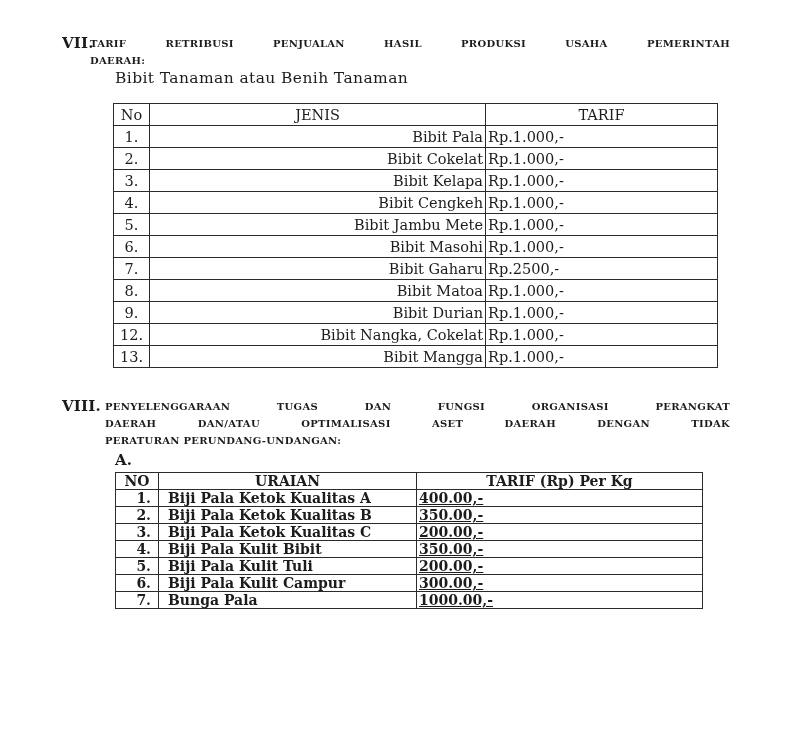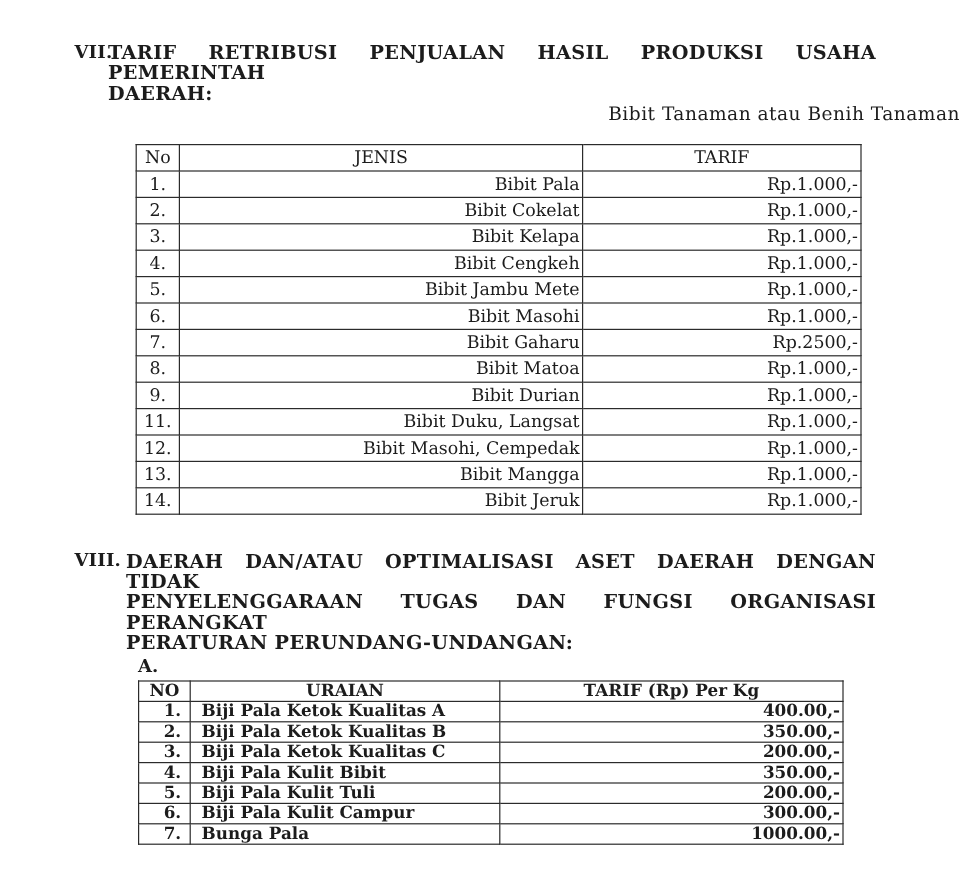--- a/index.html
+++ b/index.html
@@ -30,37 +30,36 @@
     letter-spacing: 0.2px;
     white-space: nowrap;
   }
   .sec7 .sec-num { width: 28px; }
   .sec8 .sec-num { width: 43px; }
   .sec-lines { }
   .sec7 .sec-lines { width: 640px; }
   .sec8 .sec-lines { width: 625px; }
   .hline {
     font-weight: bold;
-    font-size: 16px;
+    font-size: 10px;
     line-height: 17px;
     letter-spacing: 0.3px;
     white-space: nowrap;
   }
   .hline.just {
     white-space: normal;
     text-align: justify;
     text-align-last: justify;
   }
 
   .subtitle {
     margin: 1px 0 16px 115px;
     font-size: 15.5px;
     line-height: 17px;
     letter-spacing: 0.4px;
-    text-align: right;
   }
 
   .sub-item {
     display: flex;
     margin: 3px 0 0 115px;
     font-weight: bold;
     font-size: 15px;
     line-height: 17px;
   }
   .sub-item .sub-label { width: 30px; }
@@ -80,37 +79,37 @@
     width: 604px;
     font-size: 14.5px;
   }
   .t1 th { font-weight: normal; text-align: center; height: 21px; padding: 0 2px; }
   .t1 td { height: 21px; padding: 0 2px; }
   .t1 .col-no    { width: 36px; }
   .t1 .col-jenis { width: 336px; }
   .t1 .col-tarif { width: 232px; }
   .t1 td.c-no    { text-align: center; }
   .t1 td.c-jenis { text-align: right; padding-left: 9px; }
-  .t1 td.c-tarif { text-align: right; }
+  .t1 td.c-tarif { text-align: left; }
 
   
   .t2 {
     margin: 3px 0 0 115px;
     width: 587px;
     font-size: 14px;
     font-weight: bold;
   }
   .t2 th { font-weight: bold; text-align: center; height: 16px; padding: 0 2px; }
   .t2 td { height: 14px; padding: 0 2px; }
   .t2 .col-no     { width: 43px; }
   .t2 .col-uraian { width: 258px; }
   .t2 .col-tarif  { width: 286px; }
   .t2 td.c-no     { text-align: right; padding-right: 7px; }
   .t2 td.c-uraian { text-align: left; padding-left: 9px; }
-  .t2 td.c-tarif  { text-align: right; }
+  .t2 td.c-tarif  { text-align: left; text-decoration: underline; }
 
   .gap-after-t1 { height: 30px; }
 </style>
 </head>
 <body>
 
 <div class="doc">
 
   <div class="sec sec7">
     <div class="sec-num">VII.</div>
@@ -175,49 +174,39 @@
           <td class="c-no">8.</td>
           <td class="c-jenis">Bibit Matoa</td>
           <td class="c-tarif">Rp.1.000,-</td>
         </tr>
       <tr>
           <td class="c-no">9.</td>
           <td class="c-jenis">Bibit Durian</td>
           <td class="c-tarif">Rp.1.000,-</td>
         </tr>
       <tr>
-          <td class="c-no">11.</td>
-          <td class="c-jenis">Bibit Duku, Langsat</td>
-          <td class="c-tarif">Rp.1.000,-</td>
-        </tr>
-      <tr>
           <td class="c-no">12.</td>
-          <td class="c-jenis">Bibit Masohi, Cempedak</td>
+          <td class="c-jenis">Bibit Nangka, Cokelat</td>
           <td class="c-tarif">Rp.1.000,-</td>
         </tr>
       <tr>
           <td class="c-no">13.</td>
           <td class="c-jenis">Bibit Mangga</td>
-          <td class="c-tarif">Rp.1.000,-</td>
-        </tr>
-      <tr>
-          <td class="c-no">14.</td>
-          <td class="c-jenis">Bibit Jeruk</td>
           <td class="c-tarif">Rp.1.000,-</td>
         </tr>
     </tbody>
   </table>
 
   <div class="gap-after-t1"></div>
 
   <div class="sec sec8">
     <div class="sec-num">VIII.</div>
     <div class="sec-lines">
+      <div class="hline just">PENYELENGGARAAN TUGAS DAN FUNGSI ORGANISASI PERANGKAT</div>
       <div class="hline just">DAERAH DAN/ATAU OPTIMALISASI ASET DAERAH DENGAN TIDAK</div>
-      <div class="hline just">PENYELENGGARAAN TUGAS DAN FUNGSI ORGANISASI PERANGKAT</div>
       <div class="hline">PERATURAN PERUNDANG-UNDANGAN:</div>
     </div>
   </div>
 
   <div class="sub-item">
     <div class="sub-label">A.</div>
   </div>
 
   <table class="t2">
     <colgroup>

